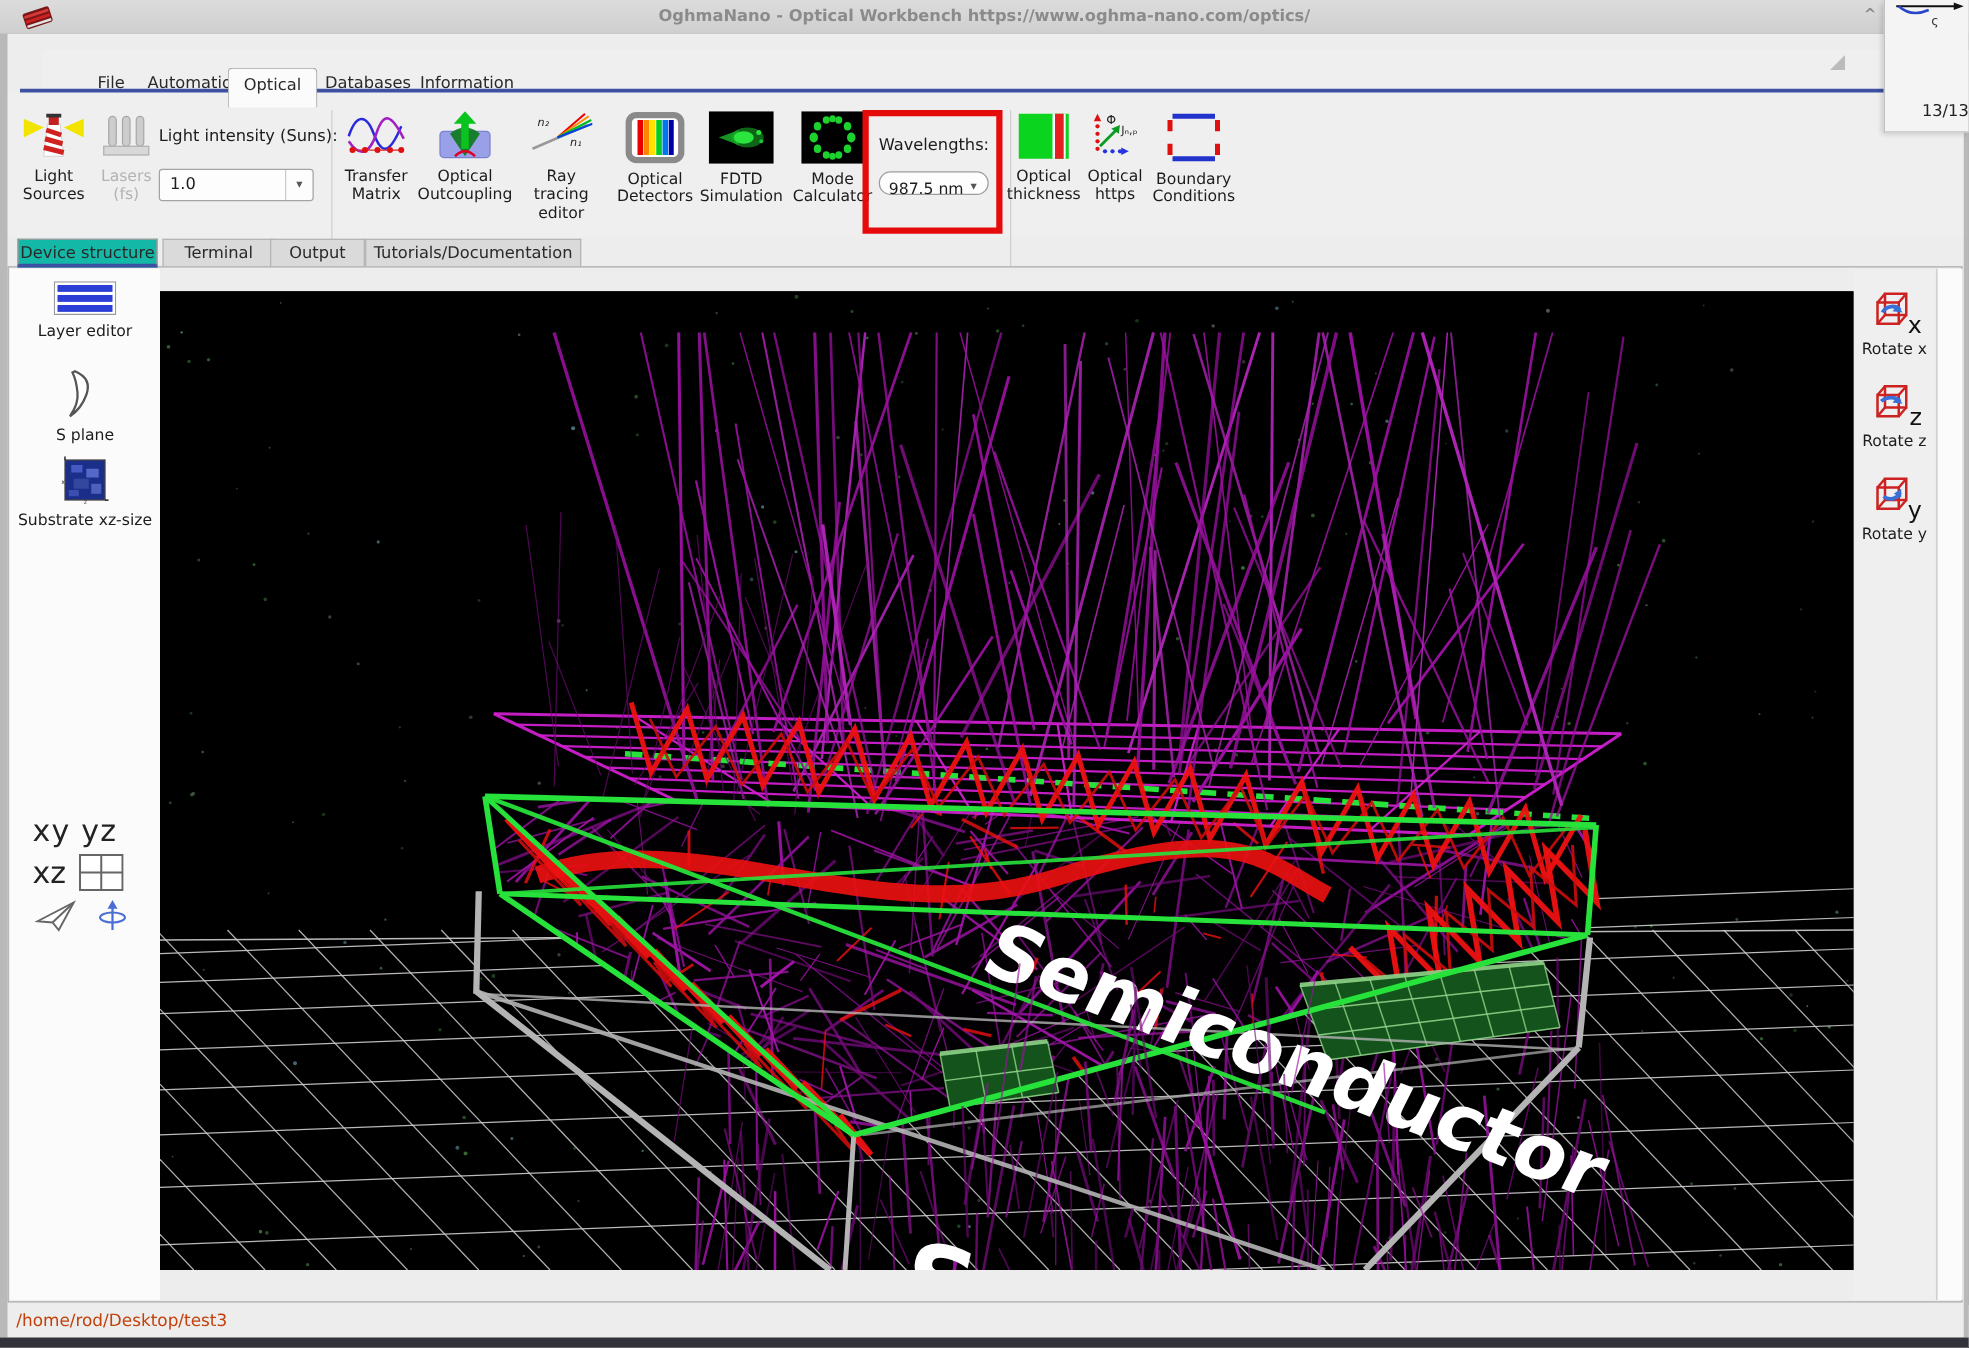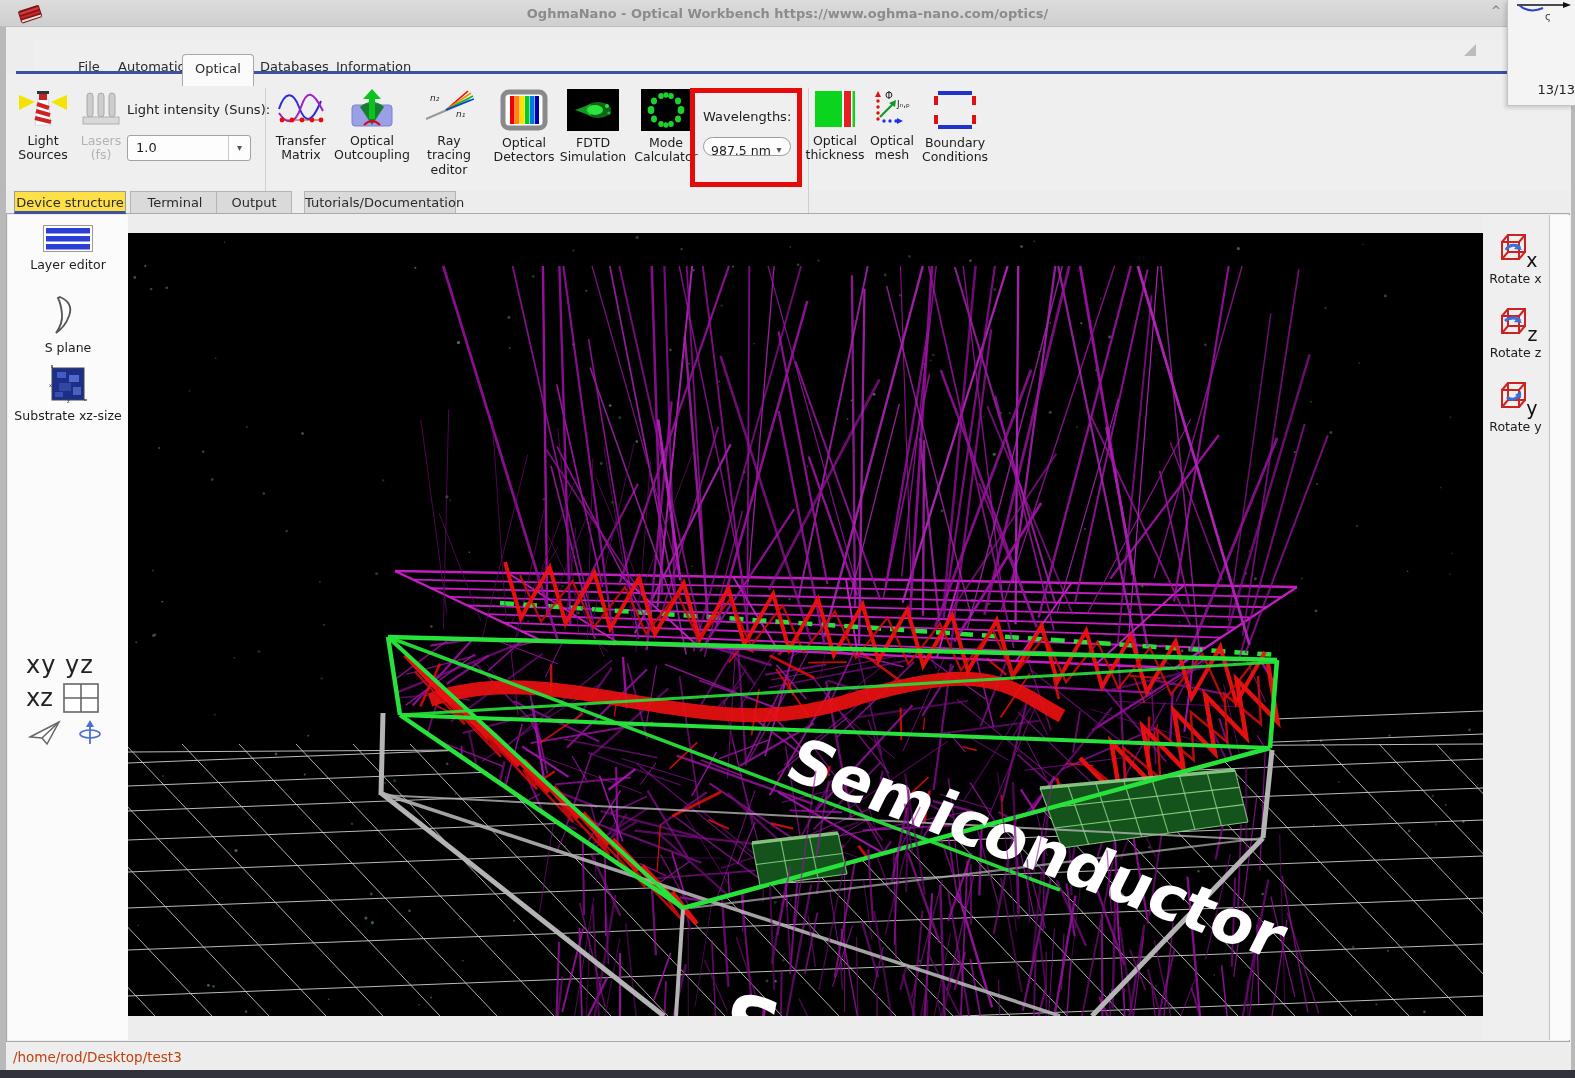--- a/index.html
+++ b/index.html
@@ -34,21 +34,21 @@
   .combo-arrow-btn { position:absolute; right:0; top:0; width:22px; height:100%; border-left:1px solid #c9c9c9; color:#555; font-size:10px; text-align:center; }
   .combo-arrow-btn span { line-height:24px; }
   #wavelength-box { left:684px; top:14px; width:112px; height:99px; border:5px solid #e60b0b; }
   #wavelengths-label { left:697px; top:35px; font-size:13px; }
   #wavelengths-combo { left:697px; top:63px; width:88px; height:19px; background:#fdfdfd; border:1px solid #9d9d9d; border-radius:12px; font-size:12.5px; }
   #wavelengths-combo .val { position:absolute; left:7px; top:5px; }
 
   
   #tabstrip { left:6px; top:190px; width:1565px; height:23px; }
   .doc-tab { position:absolute; top:1px; height:22px; line-height:21px; text-align:center; font-size:13px; color:#2a2a2a; background:#dadada; border:1px solid #b5b5b5; border-bottom:none; }
-  .doc-tab.active { background:#fde047; border-color:#9a9a9a; border-bottom:3px solid #3d50a2; height:23px; z-index:2; }
+  .doc-tab.active { background:#14b8a6; border-color:#9a9a9a; border-bottom:3px solid #3d50a2; height:23px; z-index:2; }
 
   
   #content-frame { left:6px; top:213px; width:1564px; height:829px; border:1px solid #a9a9a9; background:#ededed; }
   #left-sidebar { left:8px; top:215px; width:120px; height:825px; background:#fbfbfb; }
   .sb-item { position:absolute; width:120px; display:flex; flex-direction:column; align-items:center; text-align:center; }
   .sb-label { font-size:12.5px; line-height:1.15; margin-top:6px; color:#1c1c1c; }
   #sb-row-xyyz { left:0; top:436px; width:120px; text-align:left; padding-left:18px; font-size:24px; color:#222; letter-spacing:1px; }
   #sb-row-xz { left:0; top:468px; width:120px; padding-left:18px; font-size:24px; color:#222; display:flex; align-items:center; gap:10px; }
   #sb-row-tools { left:0; top:505px; width:120px; padding-left:20px; display:flex; align-items:center; gap:16px; }
 
@@ -254,21 +254,21 @@
           <circle cx="14" cy="32" r="1.7"></circle>
           <circle cx="20" cy="32" r="1.7"></circle>
           <circle cx="26" cy="32" r="1.7"></circle>
           <polygon points="33,32 27,29 27,35"></polygon>
         </g>
       <line x1="10" y1="28" x2="24" y2="14" stroke="#0a9a22" stroke-width="2.2"></line>
         <polygon points="26,11 25,18 19,14" fill="#0a9a22"></polygon>
       <text x="15" y="10" font-size="10" fill="#222">Φ</text>
         <text x="27" y="18" font-size="9" fill="#222">Jₙ,ₚ</text>
     </svg>
-    <div class="rb-label">Optical mesh</div>
+    <div class="rb-label">Optical https</div>
   </div>
 
   <div class="rb-item" style="left:916px;top:15px;width:66px">
     <svg width="46" height="42">
       <line x1="6" y1="4" x2="40" y2="4" stroke="#2233cc" stroke-width="4"></line>
       <line x1="6" y1="38" x2="40" y2="38" stroke="#2233cc" stroke-width="4"></line>
       <g stroke="#e01010" stroke-width="4">
           <line x1="4" y1="7" x2="4" y2="16"></line>
           <line x1="4" y1="26" x2="4" y2="35"></line>
           <line x1="42" y1="7" x2="42" y2="16"></line>
@@ -276,21 +276,21 @@
         </g>
     </svg>
     <div class="rb-label">Boundary Conditions</div>
   </div>
 </div>
 
 <div class="abs" id="tabstrip">
   <div class="doc-tab active" style="left:8px;width:112px">Device structure</div>
   <div class="doc-tab" style="left:124px;width:90px">Terminal</div>
   <div class="doc-tab" style="left:210px;width:76px">Output</div>
-  <div class="doc-tab" style="left:298px;width:152px">Tutorials/Documentation</div>
+  <div class="doc-tab" style="left:286px;width:173px">Tutorials/Documentation</div>
 </div>
 
 <div class="abs" id="content-frame"></div>
 
 <div class="abs" id="left-sidebar">
   <div class="sb-item" style="top:10px">
     <svg width="50" height="27">
       <rect x="0.5" y="0.5" width="49" height="26" fill="#fff" stroke="#999"></rect>
       <rect x="3" y="3" width="44" height="5.5" fill="#2b3fd6"></rect>
         <rect x="3" y="11" width="44" height="5.5" fill="#2b3fd6"></rect>

